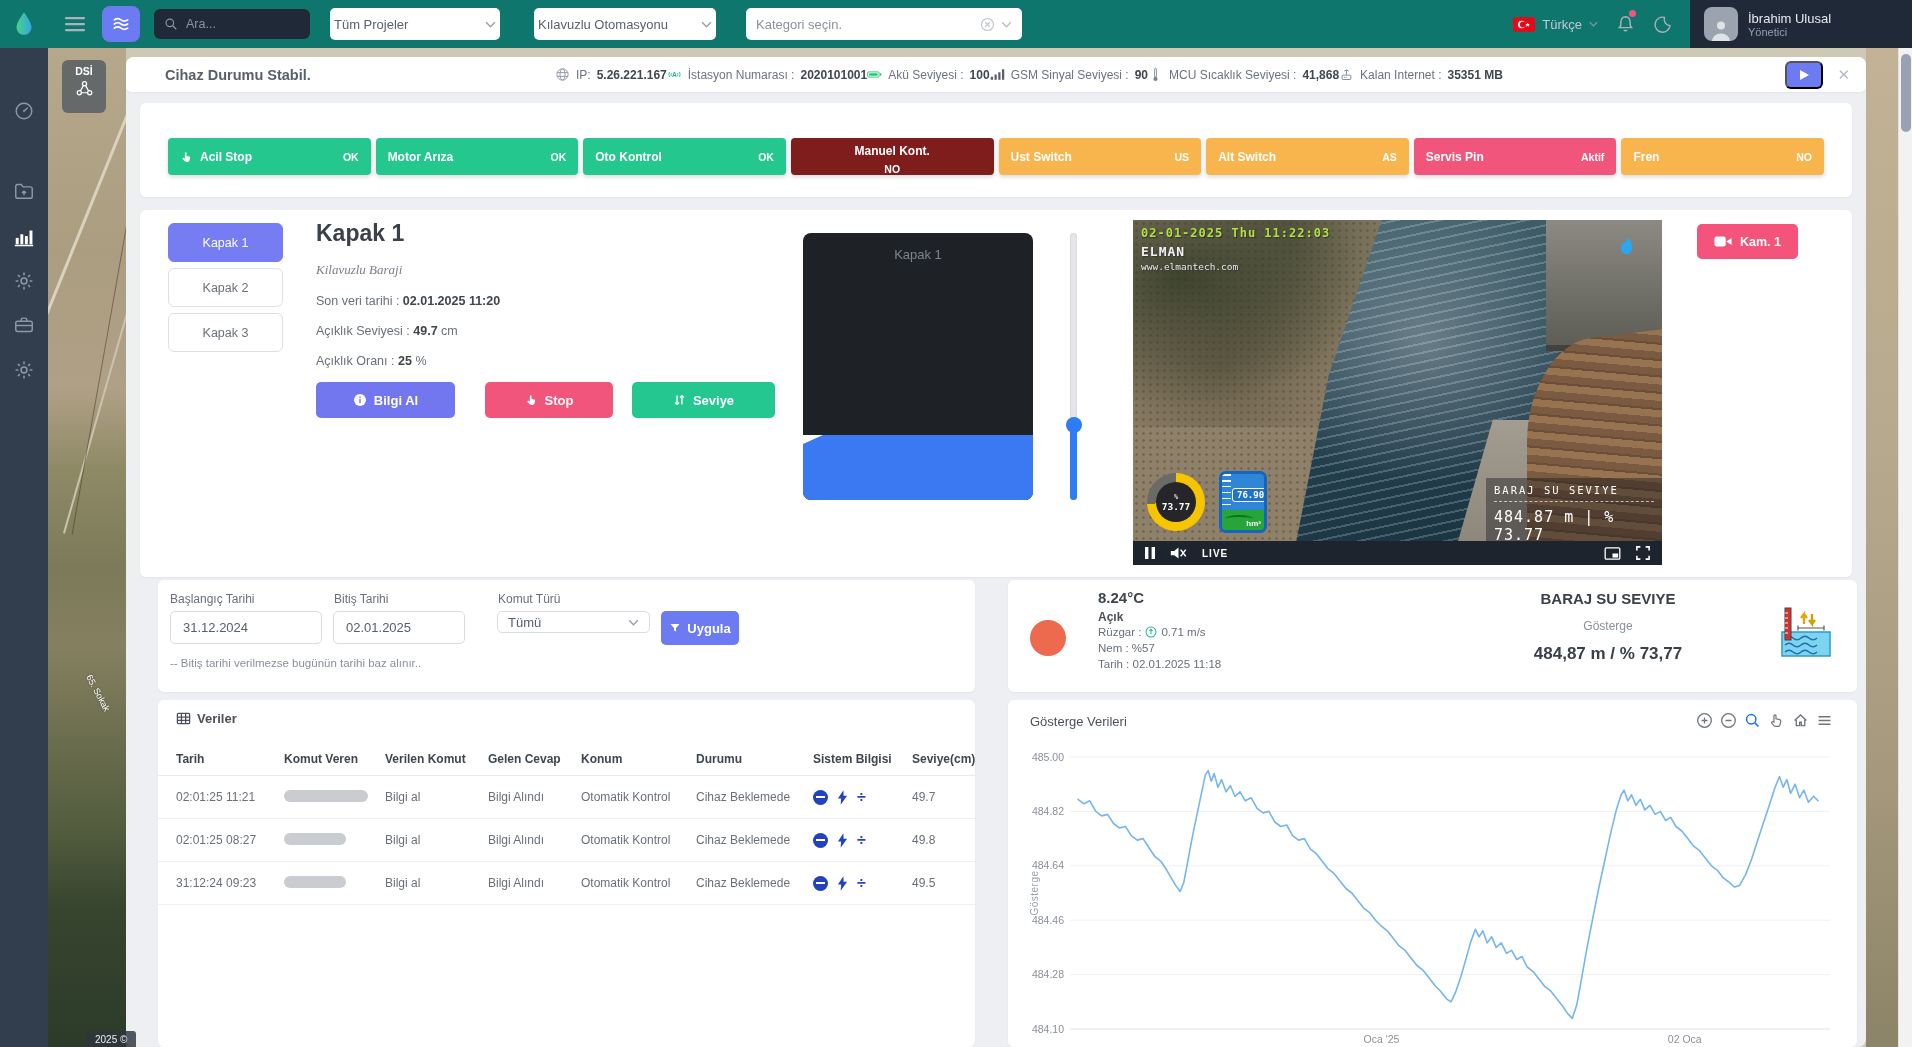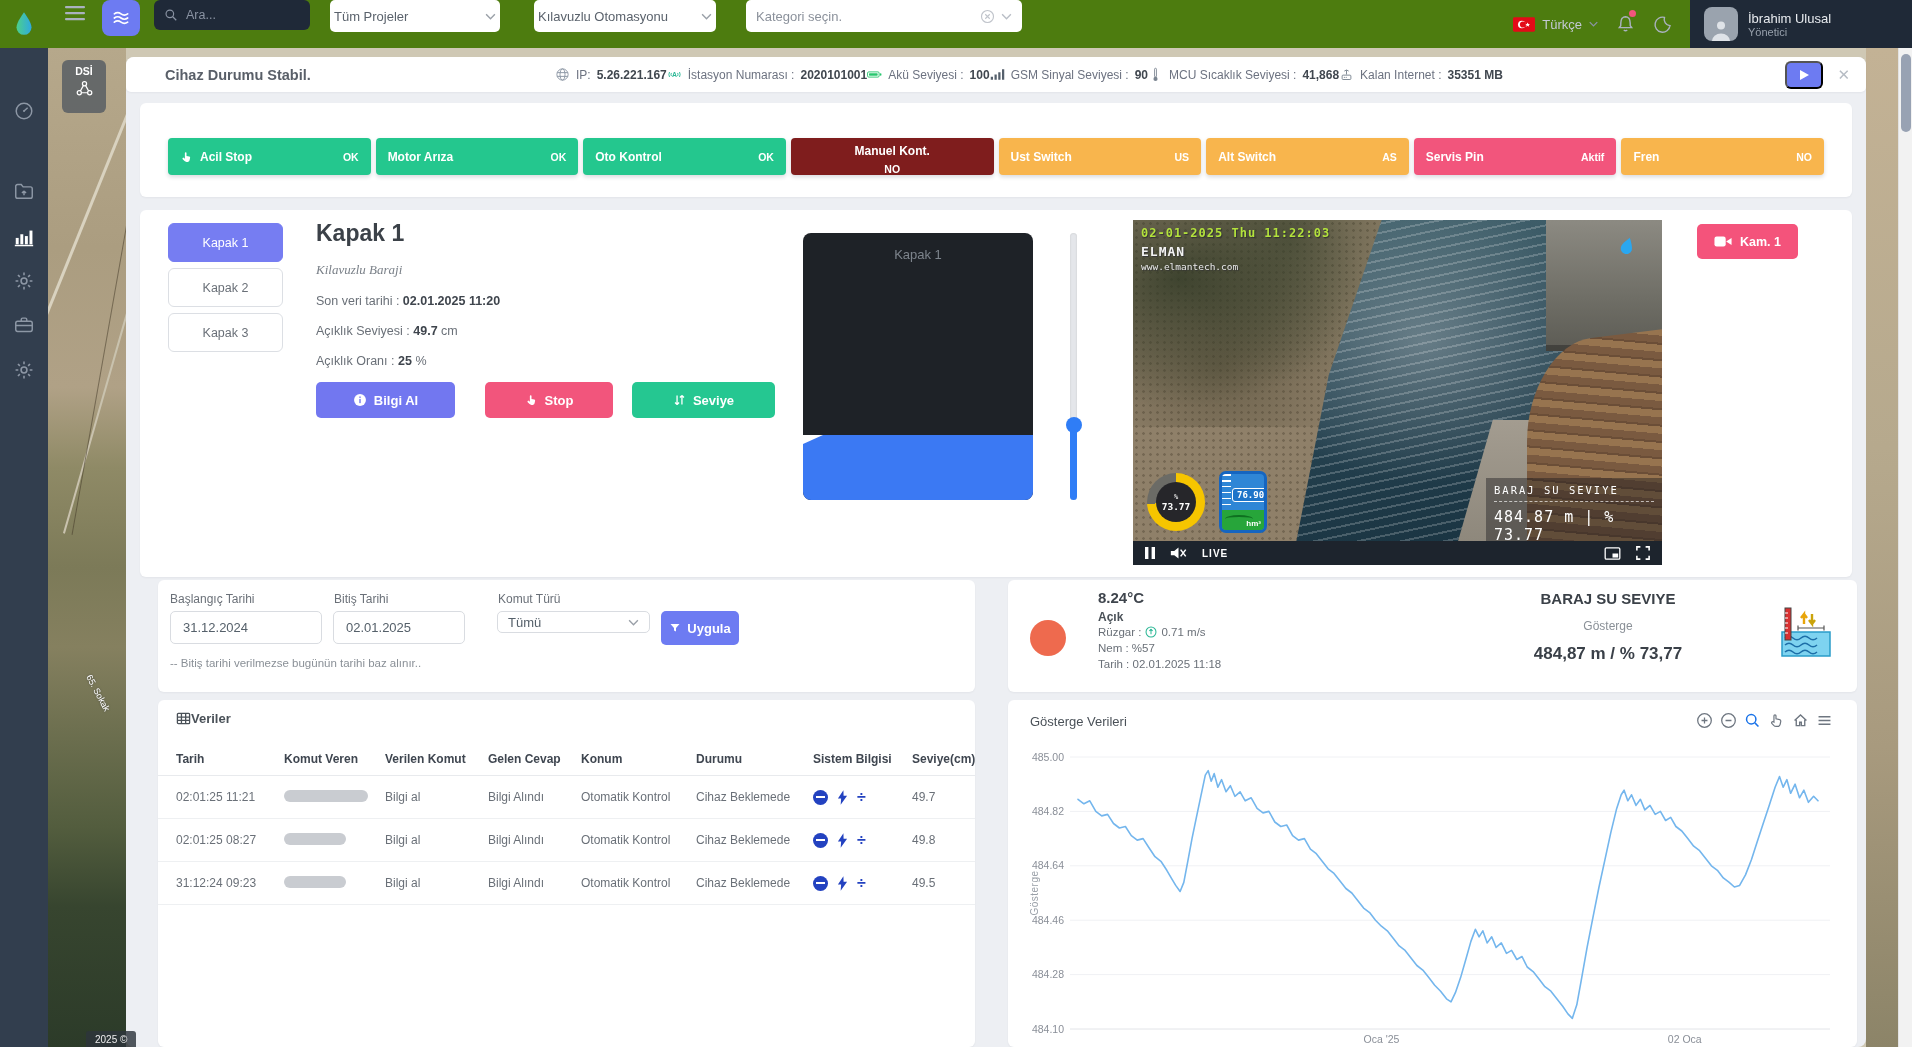--- a/index.html
+++ b/index.html
@@ -11,21 +11,21 @@
   .map-left{left:48px;width:78px;background:linear-gradient(180deg,#b6a88b 0%,#ab9d80 20%,#b0a186 34%,#8f8a66 42%,#7c7a58 52%,#85805f 60%,#6e7050 68%,#535d3e 78%,#37452f 86%,#2c3b29 100%);}
   .map-right{left:1866px;width:32px;background:linear-gradient(180deg,#c3b295,#b6a98d 40%,#a89a7e 70%,#8c8468 100%);}
   .road{position:absolute;background:#d9d2bf;}
   .road.r1{width:3px;height:280px;left:28px;top:50px;transform:rotate(22deg);}
   .road.r2{width:2px;height:240px;left:48px;top:250px;transform:rotate(16deg);background:#c9c2ae;}
   .road.r3{width:1px;height:420px;left:60px;top:70px;transform:rotate(10deg);background:rgba(70,58,42,.55);}
   .street-label{position:absolute;left:30px;top:640px;transform:rotate(62deg);font-size:9px;color:#fff;text-shadow:0 0 2px #444;white-space:nowrap;}
   .copyright-badge{position:absolute;left:86px;top:1031px;z-index:3;background:rgba(45,52,60,.82);color:#eee;font-size:10px;padding:3px 9px 8px;border-radius:3px;}
 
   
-  .navbar{position:absolute;left:0;top:0;width:1912px;height:48px;background:#4d7c0f;display:flex;z-index:6;}
+  .navbar{position:absolute;left:0;top:0;width:1912px;height:48px;background:#0f766e;display:flex;align-items:center;z-index:6;}
   .nav-logo{width:48px;display:flex;justify-content:center;align-items:center;}
   .hamburger{margin-left:14px;width:26px;height:26px;display:flex;align-items:center;justify-content:center;cursor:pointer;}
   .layers-btn{margin-left:14px;width:38px;height:36px;background:#6d7bf2;border-radius:8px;display:flex;align-items:center;justify-content:center;cursor:pointer;}
   .search{margin-left:14px;width:156px;height:30px;background:#1f2938;border-radius:6px;display:flex;align-items:center;padding:0 10px;gap:8px;}
   .search input{background:transparent;border:none;outline:none;color:#aab2bf;font-size:12.5px;width:100px;font-family:"Liberation Sans",sans-serif;}
   .search input::placeholder{color:#8a93a3;}
   .nav-select{height:32px;background:#fff;border-radius:5px;color:#5a626c;font-size:13px;display:flex;align-items:center;justify-content:space-between;padding:0 4px;cursor:pointer;}
   .ns1{margin-left:20px;width:170px;}
   .ns2{margin-left:34px;width:182px;}
   .cat-input{margin-left:30px;width:276px;height:32px;background:#fff;border-radius:5px;display:flex;align-items:center;padding:0 10px;}
@@ -135,21 +135,21 @@
   .w-temp{position:absolute;left:90px;top:9px;font-size:15px;font-weight:bold;color:#3f454d;}
   .w-cond{position:absolute;left:90px;top:30px;font-size:12px;font-weight:bold;color:#4a5158;}
   .w-line{position:absolute;left:90px;font-size:11.5px;color:#6a7078;display:flex;align-items:center;gap:4px;}
   .lvl-title{position:absolute;left:460px;top:10px;width:280px;text-align:center;font-size:15px;font-weight:bold;color:#3b4148;}
   .lvl-sub{position:absolute;left:460px;top:39px;width:280px;text-align:center;font-size:12px;color:#8a9097;}
   .lvl-val{position:absolute;left:440px;top:64px;width:320px;text-align:center;font-size:17px;font-weight:bold;color:#3a4048;}
   .lvl-icon{position:absolute;left:762px;top:26px;}
 
   
   .table-card{left:32px;top:643px;width:817px;height:347px;overflow:hidden;}
-  .tbl-title{position:absolute;left:18px;top:11px;display:flex;align-items:flex-end;font-size:13px;font-weight:bold;color:#4a5158;}
+  .tbl-title{position:absolute;left:18px;top:11px;display:flex;align-items:flex-end;gap:6px;font-size:13px;font-weight:bold;color:#4a5158;}
   .thead,.trow{display:grid;grid-template-columns:108px 101px 103px 93px 115px 117px 99px 1fr;padding-left:18px;align-items:center;}
   .thead{position:absolute;left:0;top:42px;width:100%;height:34px;font-size:12px;font-weight:bold;color:#3f4650;border-bottom:1px solid #e8eaed;}
   .tbody{position:absolute;left:0;top:76px;width:100%;}
   .trow{height:43px;font-size:12px;color:#6a7078;border-bottom:1px solid #eef0f2;}
   .redact{display:inline-block;height:12px;border-radius:6px;background:#c9ccd1;width:62px;}
   .redact.w{width:84px;}
   .syscell{display:flex;align-items:center;gap:9px;}
   .sys-minus{width:15px;height:15px;border-radius:50%;background:#2342c0;position:relative;display:inline-block;}
   .sys-minus::after{content:"";position:absolute;left:3px;right:3px;top:6.5px;height:2px;background:#fff;}
   .sys-div{color:#2342c0;font-size:16px;font-weight:bold;line-height:14px;}

